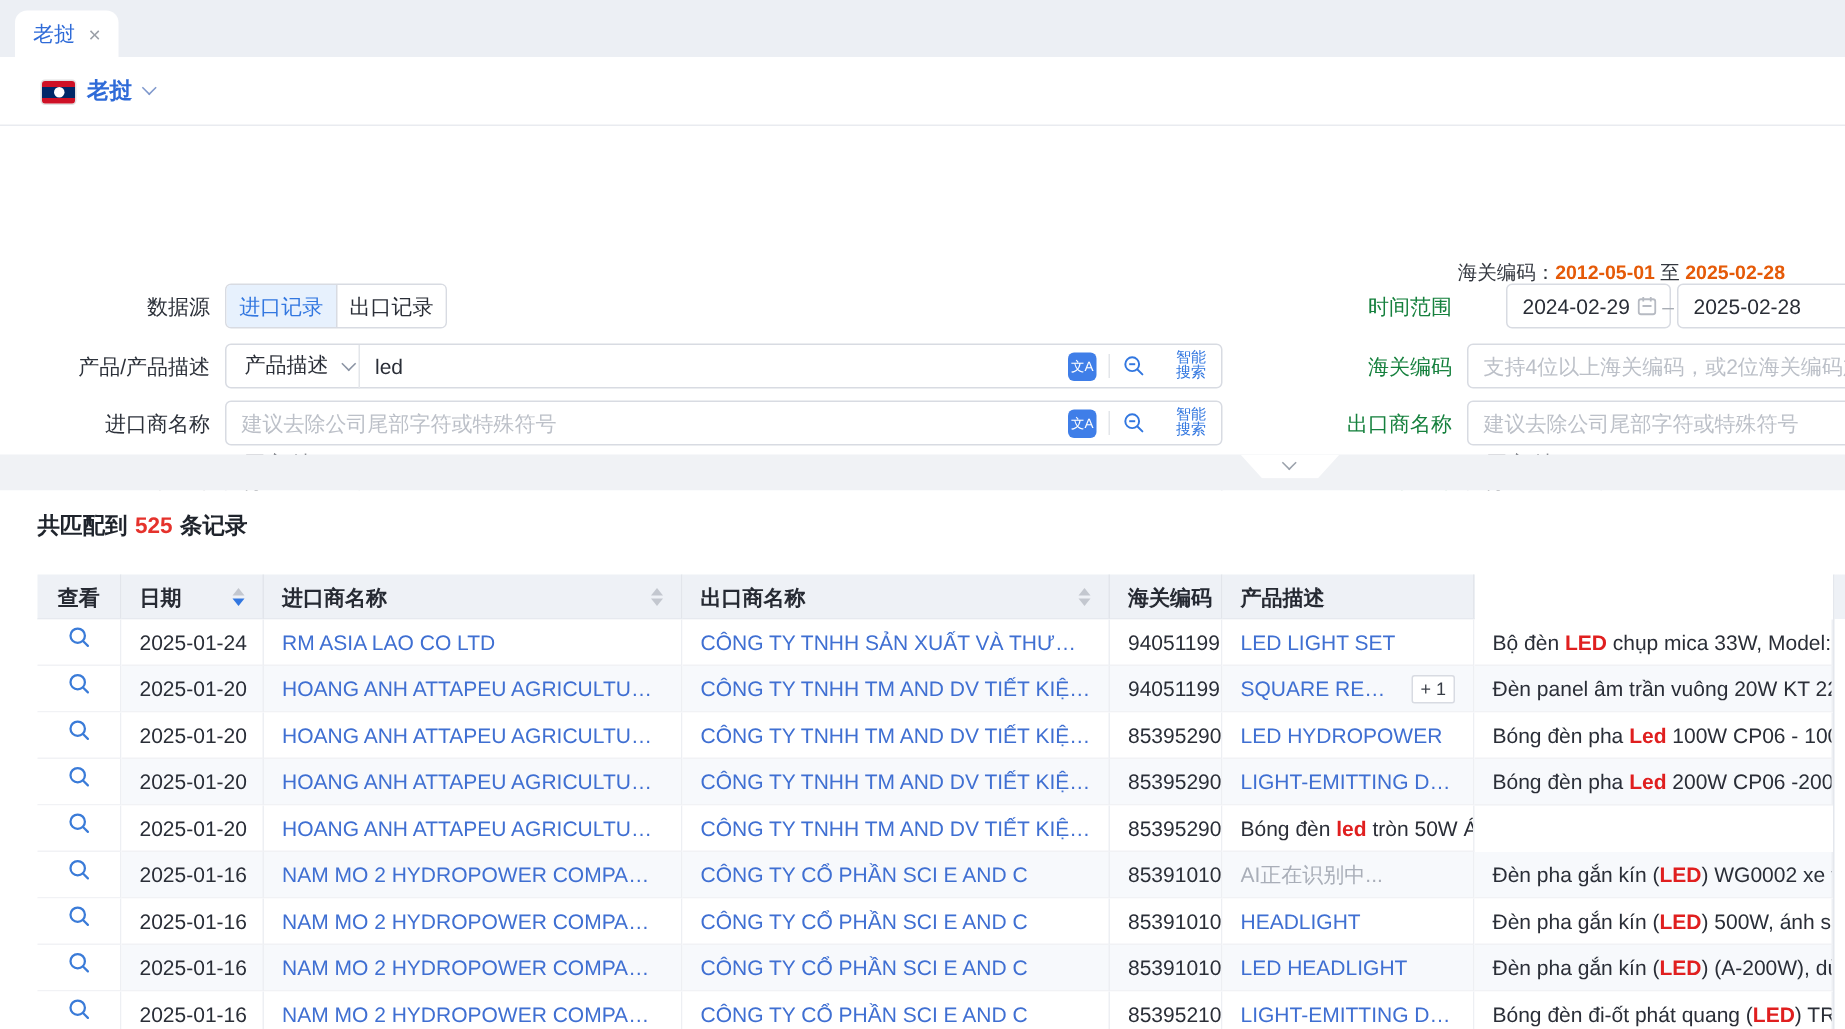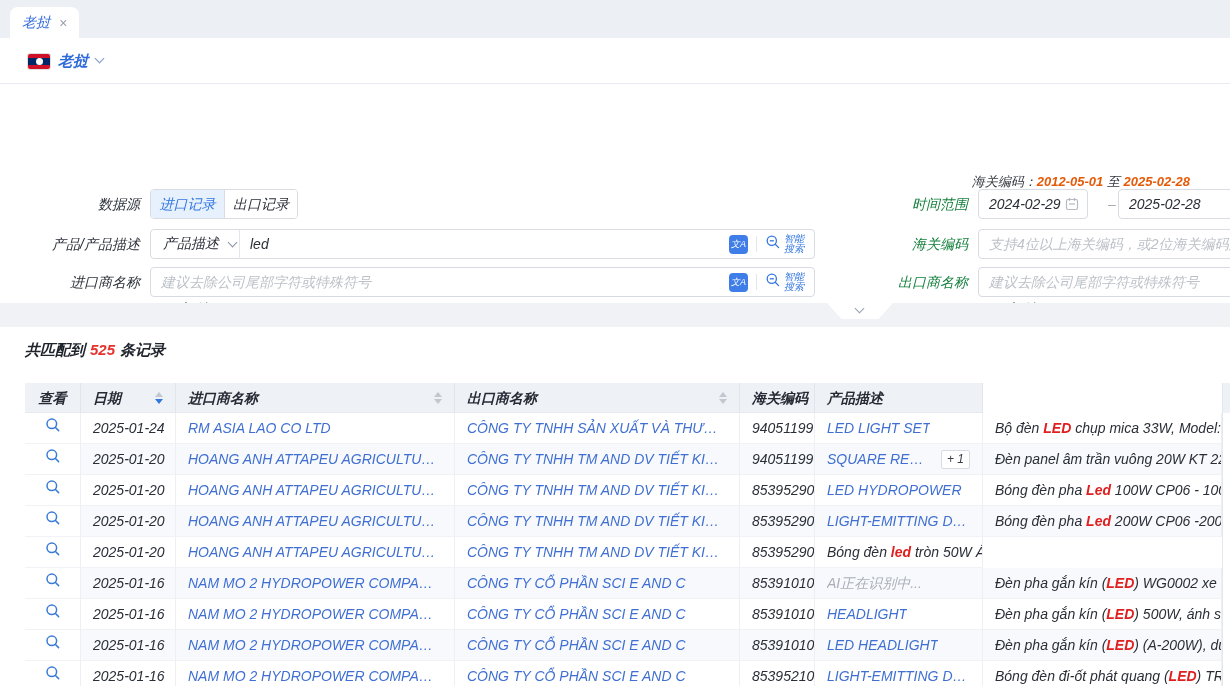--- a/index.html
+++ b/index.html
@@ -1,18 +1,18 @@
 <!DOCTYPE html>
 <html><head>
 <meta charset="utf-8">
 <style>
   * { margin:0; padding:0; box-sizing:border-box; }
   html,body { width:1230px; height:686px; }
   body { font-family:"Liberation Sans","DejaVu Sans",sans-serif; font-size:14px; color:#2a2e37; background:#fff; }
-  .page { position:relative; width:1230px; height:686px; overflow:hidden; background:#fff;font-style:italic; }
+  .page { position:relative; width:1230px; height:686px; overflow:hidden; background:#fff; }
 
   
   .tabbar { position:absolute; left:0; top:0; width:1230px; height:38px; background:#eceff4; }
   .tab { position:absolute; left:10px; top:7px; height:31px; background:#fff; border-radius:8px 8px 0 0;
          display:flex; align-items:center; padding:0 12px; gap:9px; }
   .tab-label { color:#2f6bd8; font-size:14px; }
   .tab-x { color:#9ba0a8; font-size:14px; line-height:1; cursor:pointer; }
 
   
   .topbar { position:absolute; left:0; top:38px; width:1230px; height:46px; background:#fff; border-bottom:1px solid #e9ebf0; }
@@ -38,21 +38,21 @@
   .seg-opt + .seg-opt { border-left:1px solid #d8dbe2; }
 
   .ctl { position:absolute; height:30px; border:1px solid #d8dbe2; border-radius:4px; background:#fff; display:flex; align-items:center; }
   .ctl input { border:none; outline:none; background:transparent; font:inherit; color:#2a2e37; width:100%; height:100%; padding:0 10px; }
   .ctl input::placeholder { color:#bcc0c8; }
   .sel { display:flex; align-items:center; width:88px; flex:none; padding-left:12px; gap:10px; cursor:pointer; }
   .vsep { width:1px; height:29px; background:#e3e6ea; flex:none; }
   .isep { width:1px; height:16px; background:#e3e6ea; flex:none; margin:0 8px; }
   .icon-zone { display:flex; align-items:center; flex:none; padding-right:10px; }
   .tr-badge { width:19px; height:19px; border-radius:4px; background:#3f7ee8; color:#fff; font-size:9px; display:flex; align-items:center; justify-content:center; cursor:pointer; }
-  .smart { display:flex; align-items:flex-start; gap:3px; cursor:pointer; }
+  .smart { display:flex; align-items:center; gap:20px; cursor:pointer; }
   .smart-txt { font-size:10px; line-height:10px; color:#3277e0; }
   .end-chev { margin:0 12px 0 auto; flex:none; }
 
   .datebox { position:absolute; height:30px; border:1px solid #d8dbe2; border-radius:4px; background:#fff; display:flex; align-items:center; }
   .datebox input { border:none; outline:none; background:transparent; font:inherit; color:#2a2e37; width:100%; padding:0 0 0 10px; }
   .cal { flex:none; margin-right:8px; }
   .dash { position:absolute; left:1106px; width:12px; text-align:center; color:#a8adb5; line-height:30px; }
 
   .checks { position:absolute; left:28px; top:264px; display:flex; gap:26px; align-items:center; }
   .check { display:flex; align-items:center; gap:7px; cursor:pointer; }
@@ -115,21 +115,21 @@
       <span>海关编码：</span><b>2012-05-01</b>
       <span>至</span> <b>2025-02-28</b>
     </div>
 
     <div class="lbl" style="left:0;top:104px">数据源</div>
     <div class="seg">
       <div class="seg-opt active">进口记录</div>
       <div class="seg-opt">出口记录</div>
     </div>
     <div class="lblr" style="top:104px">时间范围</div>
-    <div class="datebox" style="left:978px;top:104px;width:110px">
+    <div class="datebox" style="left:1004px;top:104px;width:110px">
       <input value="2024-02-29" style="">
       <svg class="cal" width="14" height="14" viewBox="0 0 14 14">
           <rect x="1.5" y="2.5" width="11" height="10" rx="1.5" fill="none" stroke="#b6bac2" stroke-width="1.2"></rect>
           <line x1="4.5" y1="1" x2="4.5" y2="4" stroke="#b6bac2" stroke-width="1.2"></line>
           <line x1="9.5" y1="1" x2="9.5" y2="4" stroke="#b6bac2" stroke-width="1.2"></line>
           <line x1="4" y1="7" x2="10" y2="7" stroke="#b6bac2" stroke-width="1.2"></line>
         </svg>
     </div>
     <div class="dash" style="top:104px">–</div>
     <div class="datebox" style="left:1118px;top:104px;width:130px">

